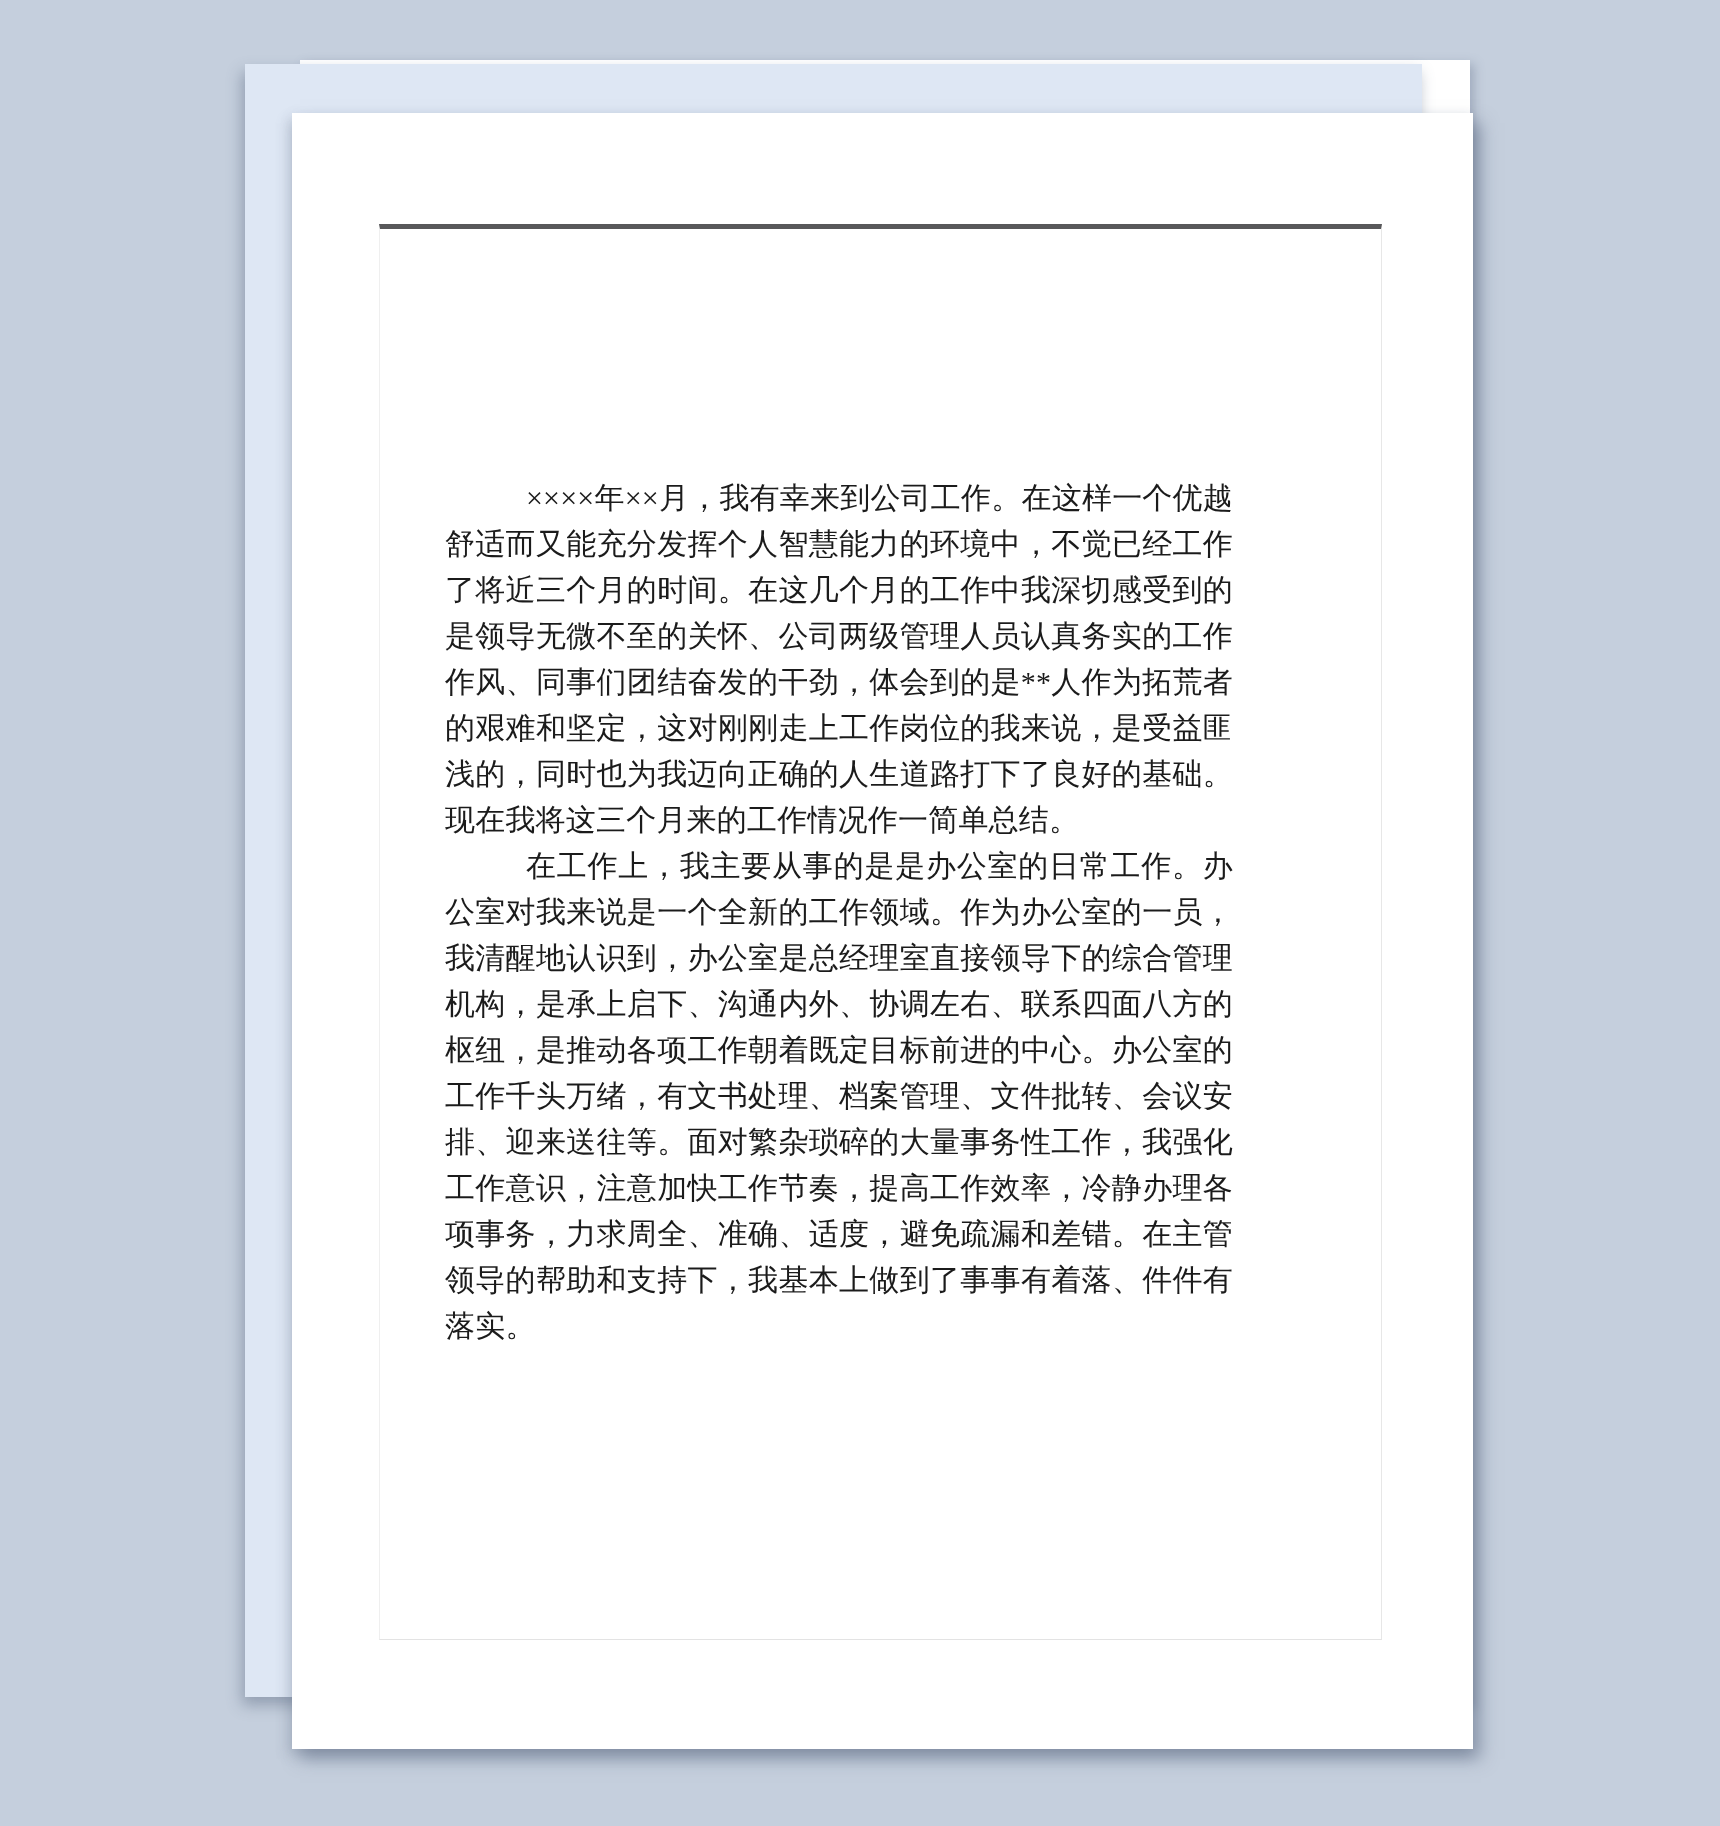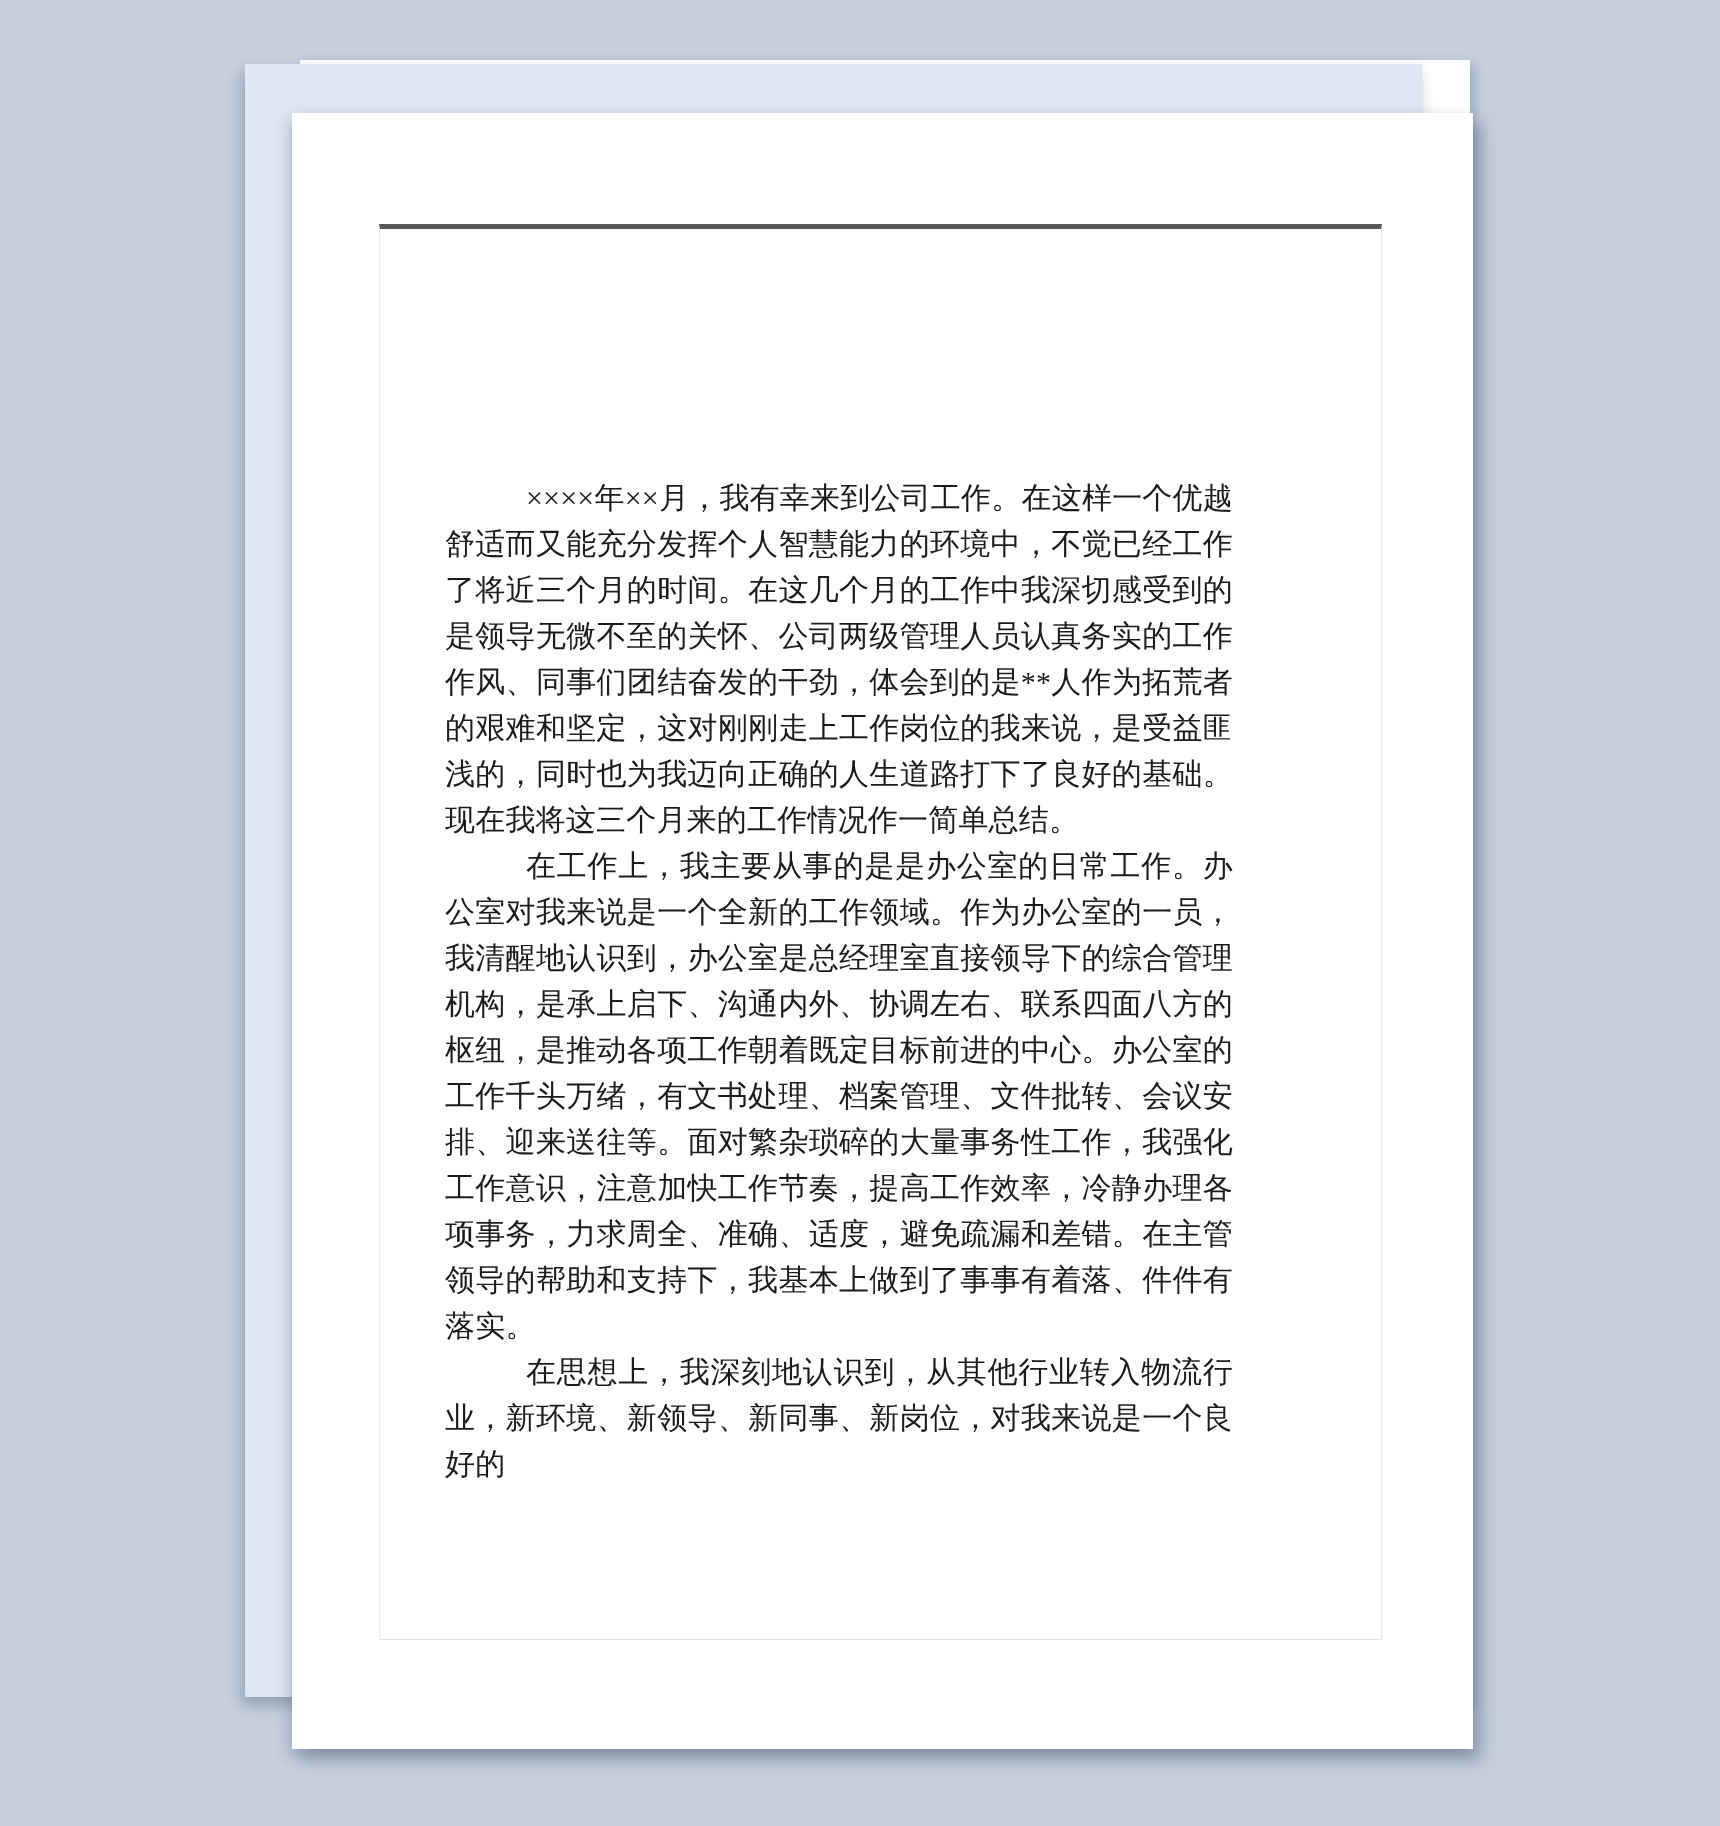--- a/index.html
+++ b/index.html
@@ -97,16 +97,15 @@
 <div class="sheet-middle"></div>
 
 <div class="page">
 
   <div class="frame"></div>
 
 
   <div class="doc-body">
     <p>××××年××月，我有幸来到公司工作。在这样一个优越舒适而又能充分发挥个人智慧能力的环境中，不觉已经工作了将近三个月的时间。在这几个月的工作中我深切感受到的是领导无微不至的关怀、公司两级管理人员认真务实的工作作风、同事们团结奋发的干劲，体会到的是**人作为拓荒者的艰难和坚定，这对刚刚走上工作岗位的我来说，是受益匪浅的，同时也为我迈向正确的人生道路打下了良好的基础。现在我将这三个月来的工作情况作一简单总结。</p>
     <p>在工作上，我主要从事的是是办公室的日常工作。办公室对我来说是一个全新的工作领域。作为办公室的一员，我清醒地认识到，办公室是总经理室直接领导下的综合管理机构，是承上启下、沟通内外、协调左右、联系四面八方的枢纽，是推动各项工作朝着既定目标前进的中心。办公室的工作千头万绪，有文书处理、档案管理、文件批转、会议安排、迎来送往等。面对繁杂琐碎的大量事务性工作，我强化工作意识，注意加快工作节奏，提高工作效率，冷静办理各项事务，力求周全、准确、适度，避免疏漏和差错。在主管领导的帮助和支持下，我基本上做到了事事有着落、件件有落实。</p>
-    <p>在思想上，我深刻地认识到，从其他行业转入物流行业，新环境、新领导、新同事、新岗位，对我来说是一个良好的</p>
   </div>
 
 </div>
 
 </body></html>

